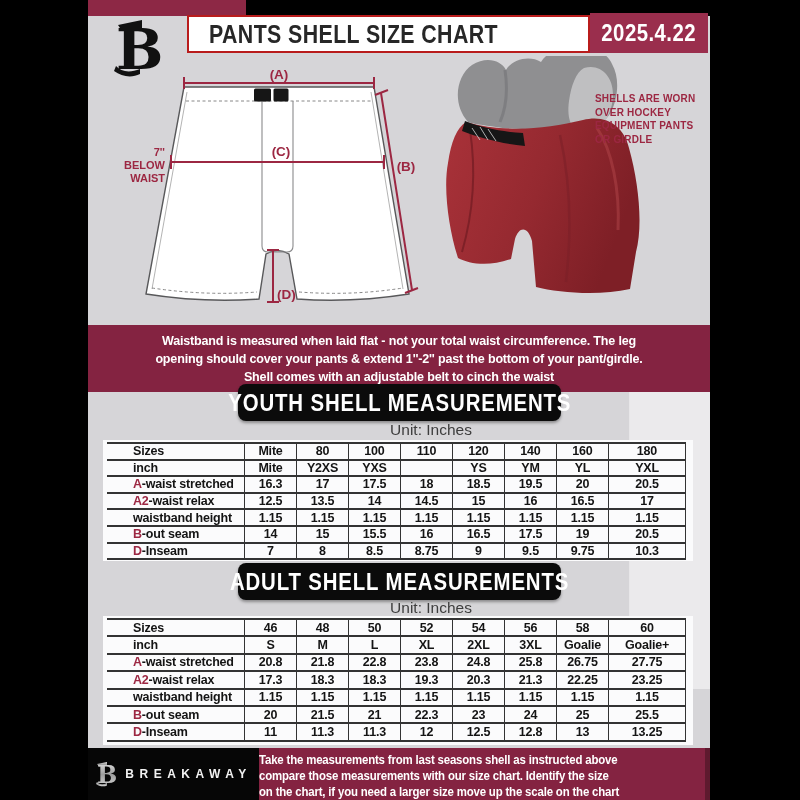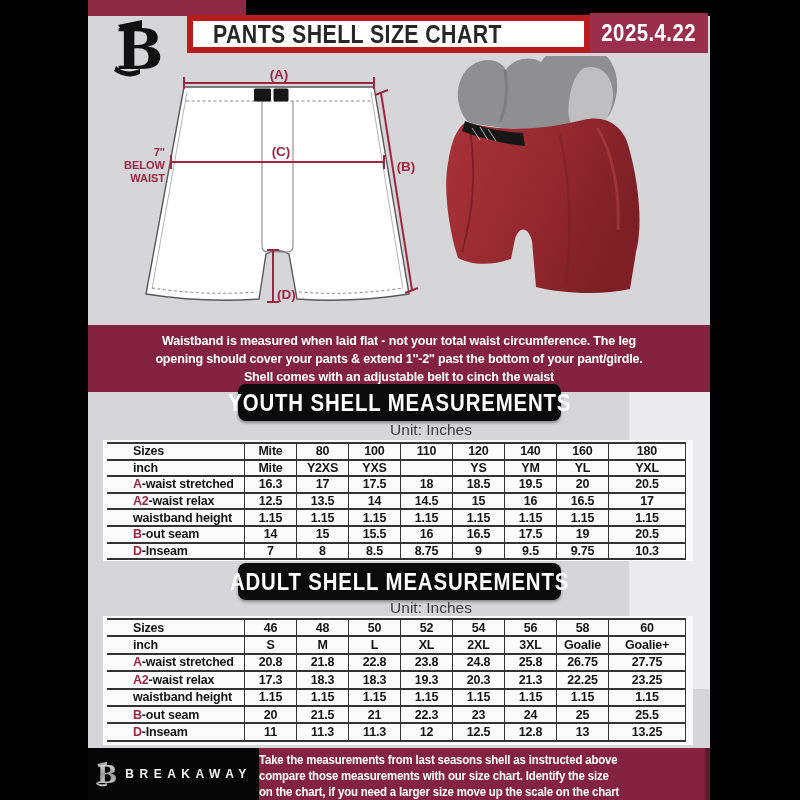--- a/index.html
+++ b/index.html
@@ -8,21 +8,21 @@
   .content{position:absolute;left:88px;top:0;width:622px;height:800px;background:#000;}
 
   
   .topstrip-maroon{position:absolute;left:0;top:0;width:158px;height:16px;background:#8d2845;}
 
   
   .gray-top{position:absolute;left:0;top:16px;width:622px;height:309px;background:#d6d5d8;}
 
   
   .title-box{position:absolute;left:99px;top:15px;width:403px;height:38px;background:#ffffff;
-             border:6px solid #b91c1c;box-sizing:border-box;display:flex;align-items:center;z-index:5;}
+             border:2px solid #b91c1c;box-sizing:border-box;display:flex;align-items:center;z-index:5;}
   .title-box span{display:inline-block;transform:scaleX(.82);transform-origin:left center;
              margin-left:20px;font-size:26px;font-weight:bold;letter-spacing:.5px;color:#272727;white-space:nowrap;}
   .date-box{position:absolute;left:502px;top:13px;width:118px;height:40px;background:#9a2e4d;
              display:flex;align-items:center;justify-content:center;z-index:5;}
   .date-box span{display:inline-block;transform:scaleX(.85);font-size:24px;font-weight:bold;
              color:#fff;letter-spacing:.5px;white-space:nowrap;}
   .logo-svg{position:absolute;left:22px;top:18px;z-index:5;}
 
   
   .shorts-svg{position:absolute;left:42px;top:60px;z-index:3;}
@@ -144,20 +144,26 @@
       <path d="M505,70 C508,90 506,108 500,122" stroke="#737376" stroke-width="3" fill="none" opacity="0.6"></path>
       <path d="M584,68 C600,63 613,76 613,94 C613,114 602,130 587,133 C574,135 566,122 569,101 C571,86 576,72 584,68 Z" fill="#bfbfc1"></path>
       <rect x="517" y="140" width="31" height="24" rx="3" fill="#aeaeb0"></rect>
       <path d="M466,122 C505,133 546,129 583,120 C606,114 624,126 629,148 C639,184 643,226 636,252 L630,289 C600,296 559,293 536,287 L532,241 C528,226 519,226 515,239 L511,259 C489,267 469,264 458,258 C449,230 443,189 448,163 C451,141 457,128 466,122 Z" fill="url(#redg)"></path>
       <path d="M470,130 C476,170 474,210 462,252" stroke="#701b22" stroke-width="2" fill="none" opacity="0.7"></path>
       <path d="M560,135 C570,180 572,230 566,282" stroke="#7c2028" stroke-width="2.5" fill="none" opacity="0.6"></path>
       <path d="M597,128 C612,150 620,190 618,230" stroke="#b2454a" stroke-width="3" fill="none" opacity="0.5"></path>
       <path d="M465,121 C482,128 504,132 523,133 L525,146 C503,144 480,138 462,131 Z" fill="#161616"></path>
       <path d="M472,128 L480,140 M480,127 L488,140 M488,129 L496,141" stroke="#d8d8d8" stroke-width="1" opacity="0.8"></path>
     </svg>
+    <div class="photo-note">
+      <div>SHELLS ARE WORN</div>
+      <div>OVER HOCKEY</div>
+      <div>EQUIPMENT PANTS</div>
+      <div>OR GIRDLE</div>
+    </div>
 
     <div class="info-banner">
       <div class="bl">Waistband is measured when laid flat - not your total waist circumference. The leg</div>
       <div class="bl">opening should cover your pants &amp; extend 1''-2'' past the bottom of your pant/girdle.</div>
       <div class="bl">Shell comes with an adjustable belt to cinch the waist</div>
     </div>
 
     <div class="lower-gray">
       <div class="watermark">B</div>
     </div>

